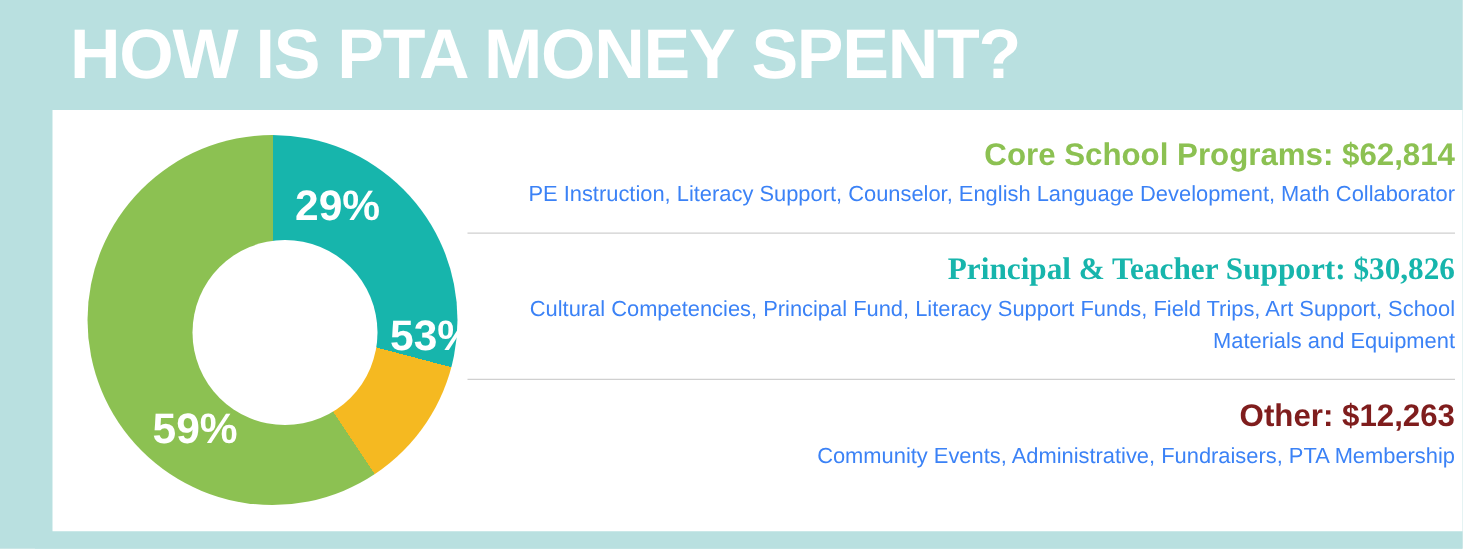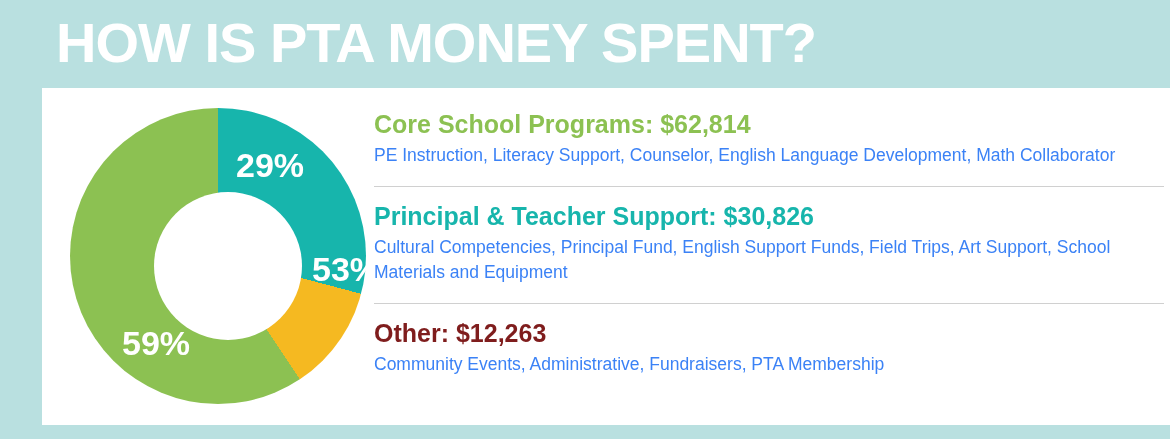--- a/index.html
+++ b/index.html
@@ -77,20 +77,21 @@
 
   .legend {
     position: absolute;
     left: 332px;
     top: 20px;
     width: 790px;
   }
   .legend-item {
     position: relative;
     padding-bottom: 6px;
+    text-align: right;
   }
   .legend-head {
     font-size: 25px;
     font-weight: bold;
     line-height: 32px;
     margin: 0 0 3px 0;
     white-space: nowrap;
   }
   .legend-desc {
     font-size: 17.5px;
@@ -124,22 +125,22 @@
     <div class="legend">
 
       <div class="legend-item">
         <div class="legend-head" id="head-0" style="color: rgb(140, 193, 82);">Core School Programs: $62,814</div>
         <div class="legend-desc">PE Instruction, Literacy Support, Counselor, English Language Development, Math Collaborator</div>
       </div>
 
       <div class="divider"></div>
 
       <div class="legend-item">
-        <div class="legend-head" id="head-1" style="color: rgb(23, 181, 172);">Principal &amp; Teacher Support: $30,826</div>
-        <div class="legend-desc">Cultural Competencies, Principal Fund, English Support Funds, Field Trips, Art Support, School Materials and Equipment</div>
+        <div class="legend-head" id="head-1" style="color: rgb(23, 181, 172); font-family: Liberation Serif, serif;">Principal &amp; Teacher Support: $30,826</div>
+        <div class="legend-desc">Cultural Competencies, Principal Fund, Literacy Support Funds, Field Trips, Art Support, School Materials and Equipment</div>
       </div>
 
       <div class="divider"></div>
 
       <div class="legend-item">
         <div class="legend-head" id="head-2" style="color: #7f1d1d;">Other: $12,263</div>
         <div class="legend-desc">Community Events, Administrative, Fundraisers, PTA Membership</div>
       </div>
 
     </div>

